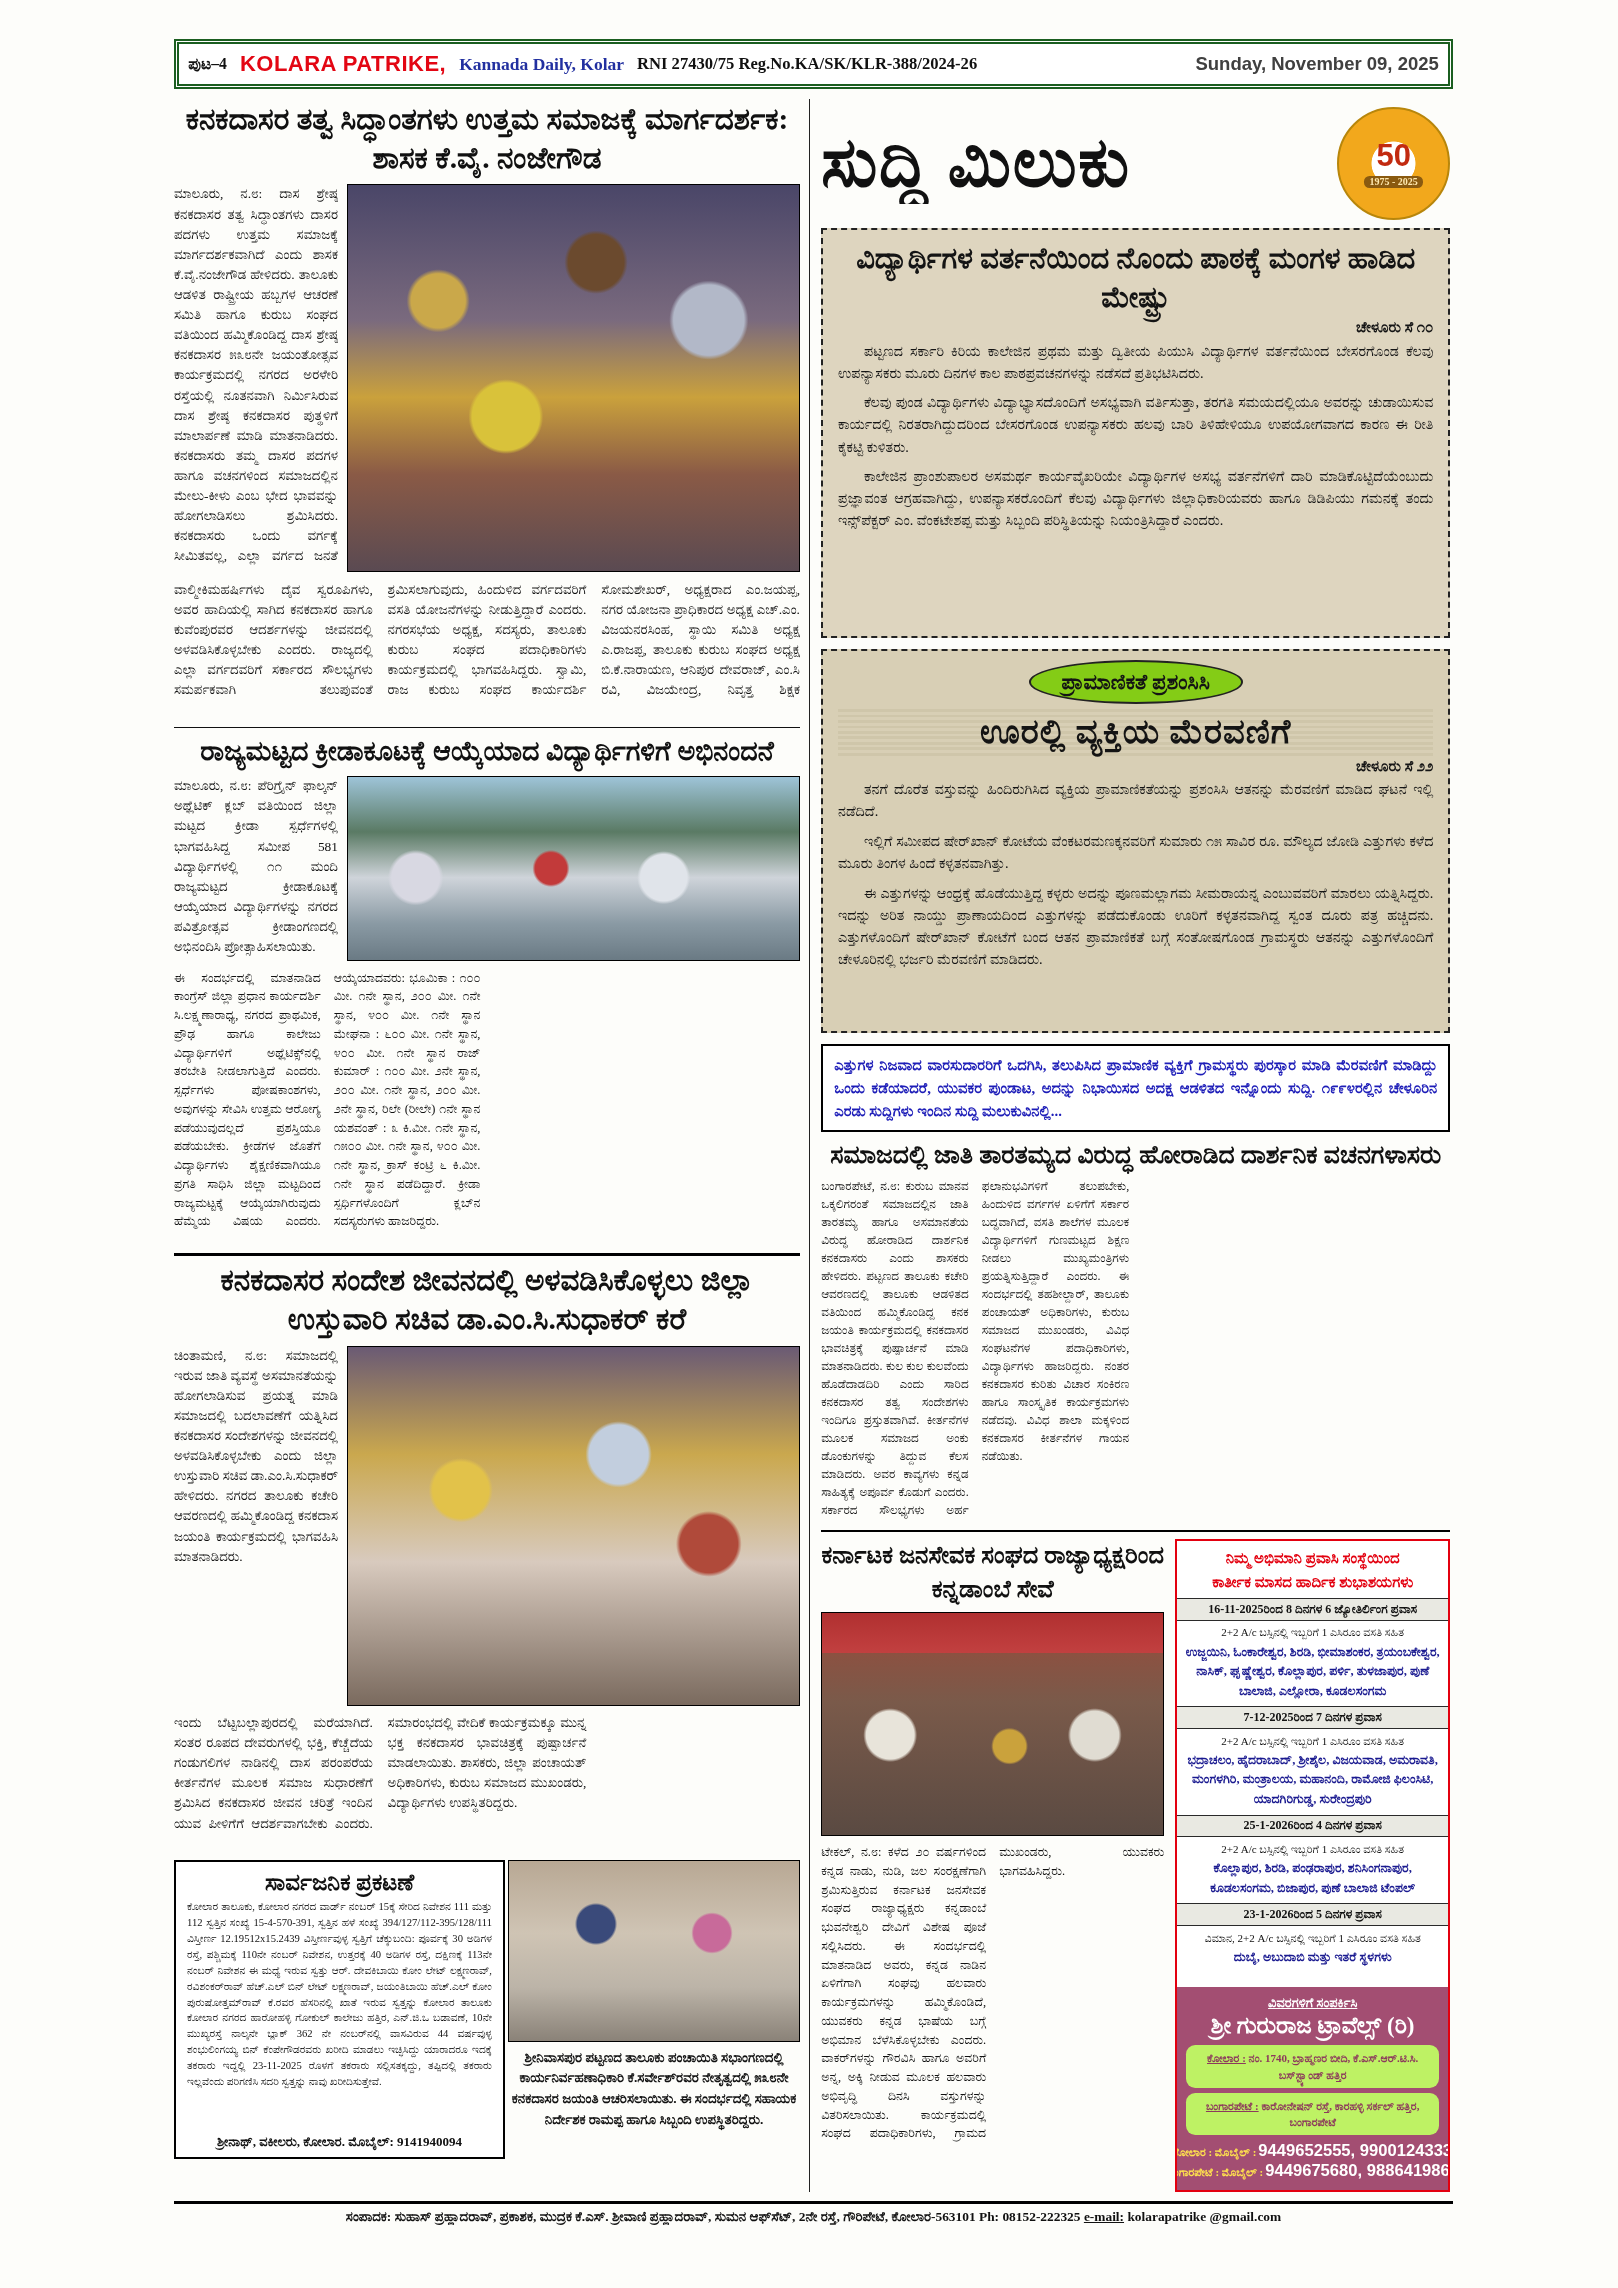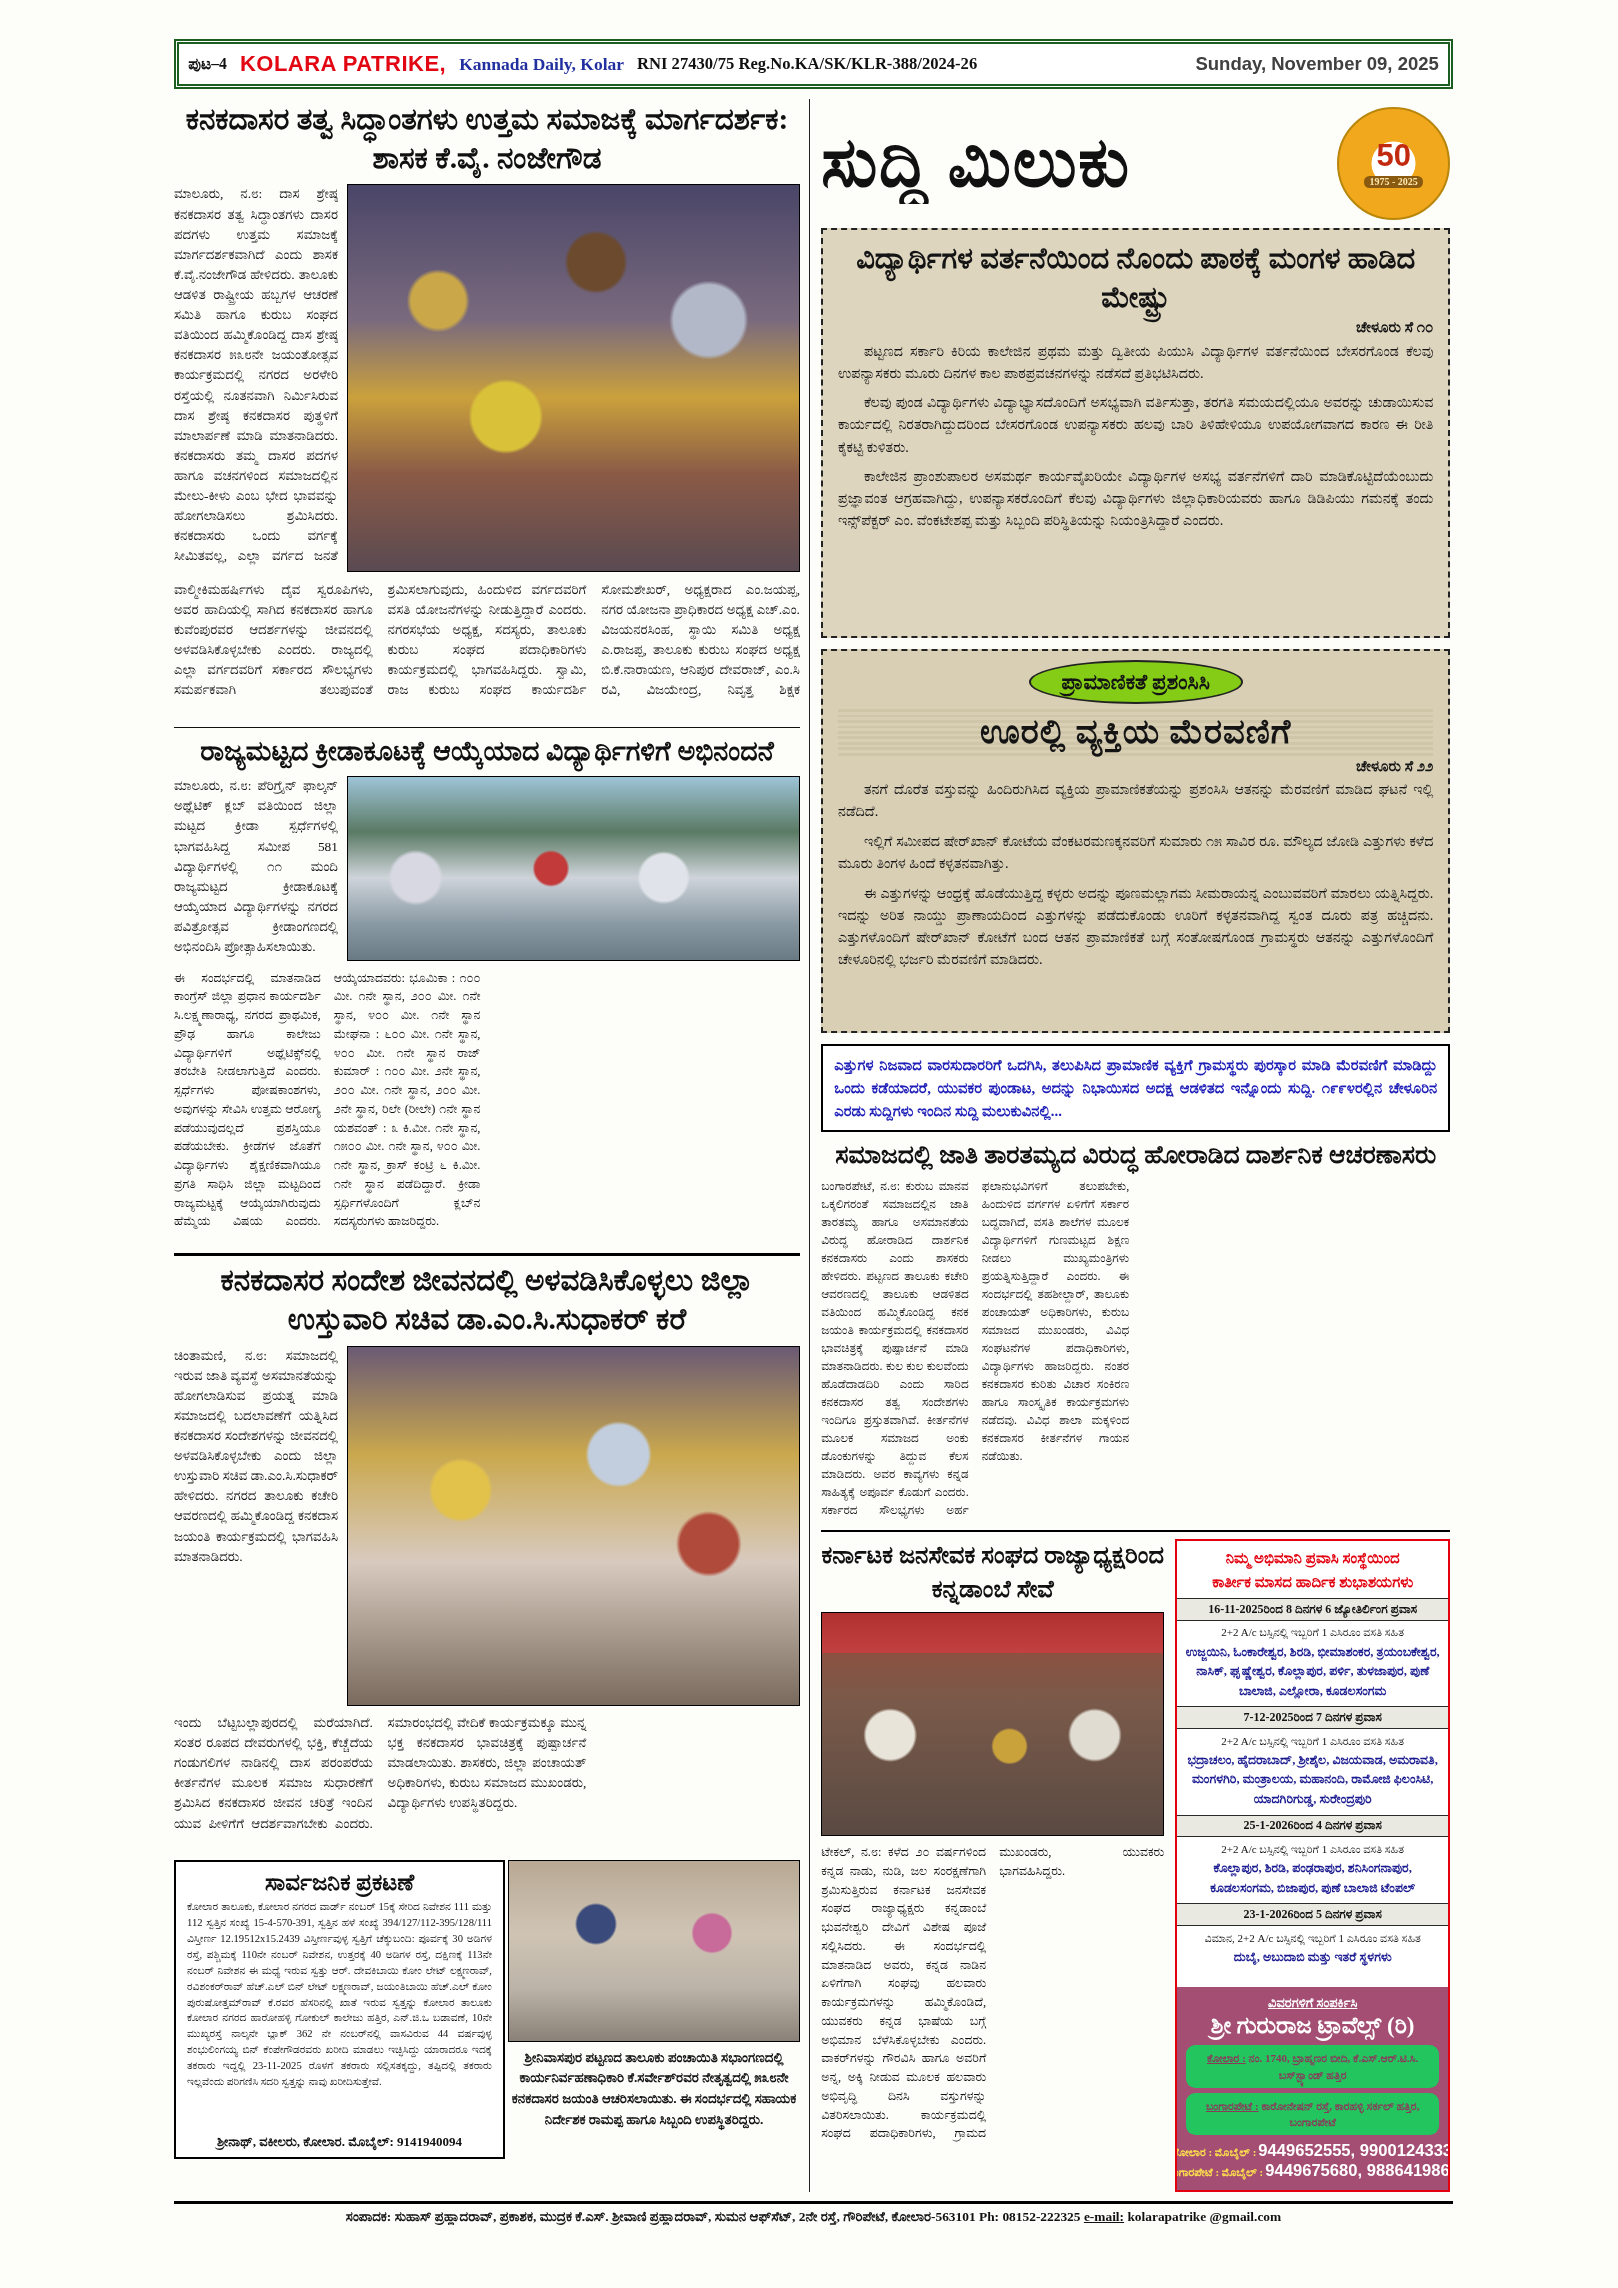--- a/index.html
+++ b/index.html
@@ -94,21 +94,21 @@
 
   
   .ad{border:2.8px solid #e3000f;flex:1;display:flex;flex-direction:column;background:#fff;overflow:hidden;}
   .ad-head{color:#e3000f;font-weight:800;font-size:15px;text-align:center;line-height:1.6;padding:4.6px 1.8px;}
   .tour-head{background:#e9e9e2;border-top:1.8px solid #2a2a2a;border-bottom:1.8px solid #2a2a2a;text-align:center;font-weight:bold;font-size:12px;padding:2.8px 1.8px;}
   .tour-body{font-size:11px;text-align:center;padding:3.7px 3.7px 5.5px 3.7px;line-height:1.5;}
   .tour-places{color:#1a1a90;font-weight:800;font-size:12.5px;line-height:1.55;display:block;margin-top:1.8px;}
   .ad-foot{background:#a34e72;color:#fff;text-align:center;padding:7.4px 7.4px 9.2px 7.4px;margin-top:auto;}
   .ad-contact{font-weight:bold;font-size:13px;text-decoration:underline;margin-bottom:1.8px;}
   .ad-agency{font-weight:800;font-size:23px;line-height:1.2;margin-bottom:5.5px;white-space:nowrap;}
-  .whitebox{background:#22c55e;color:#8c3a5c;border-radius:9.2px;font-weight:bold;font-size:11px;line-height:1.5;padding:4.6px 5.5px;margin:0 1.8px 5.5px 1.8px;}
+  .whitebox{background:#bef264;color:#8c3a5c;border-radius:9.2px;font-weight:bold;font-size:11px;line-height:1.5;padding:4.6px 5.5px;margin:0 1.8px 5.5px 1.8px;}
   .wb-label{text-decoration:underline;}
   .phone-line{display:flex;align-items:baseline;justify-content:center;gap:2px;}
   .plabel{color:#ffe34d;font-size:11px;font-weight:bold;white-space:nowrap;}
   .pnum{font-size:16.6px;font-weight:800;font-family:"Liberation Sans",sans-serif;white-space:nowrap;}
 
   .page-footer{border-top:3.2px solid #000;margin-top:9.2px;padding-top:4.6px;font-size:13.4px;font-weight:bold;text-align:center;white-space:nowrap;overflow:hidden;}
   .page-footer .mail-label{text-decoration:underline;}
 </style>
 </head>
 <body>
@@ -193,21 +193,21 @@
           <h3 class="clip2-h">ಊರಲ್ಲಿ ವ್ಯಕ್ತಿಯ ಮೆರವಣಿಗೆ</h3>
           <div class="clip-date">ಚೇಳೂರು ಸೆ ೨೨</div>
           <p>ತನಗೆ ದೊರೆತ ವಸ್ತುವನ್ನು ಹಿಂದಿರುಗಿಸಿದ ವ್ಯಕ್ತಿಯ ಪ್ರಾಮಾಣಿಕತೆಯನ್ನು ಪ್ರಶಂಸಿಸಿ ಆತನನ್ನು ಮೆರವಣಿಗೆ ಮಾಡಿದ ಘಟನೆ ಇಲ್ಲಿ ನಡೆದಿದೆ.</p>
           <p>ಇಲ್ಲಿಗೆ ಸಮೀಪದ ಷೇರ್‌ಖಾನ್ ಕೋಟೆಯ ವೆಂಕಟರಮಣಕ್ಕನವರಿಗೆ ಸುಮಾರು ೧೫ ಸಾವಿರ ರೂ. ಮೌಲ್ಯದ ಜೋಡಿ ಎತ್ತುಗಳು ಕಳೆದ ಮೂರು ತಿಂಗಳ ಹಿಂದೆ ಕಳ್ಳತನವಾಗಿತ್ತು.</p>
           <p>ಈ ಎತ್ತುಗಳನ್ನು ಆಂಧ್ರಕ್ಕೆ ಹೊಡೆಯುತ್ತಿದ್ದ ಕಳ್ಳರು ಅದನ್ನು ಪೂಣಮಲ್ಲಾಗಮ ಸೀಮರಾಯನ್ನ ಎಂಬುವವರಿಗೆ ಮಾರಲು ಯತ್ನಿಸಿದ್ದರು. ಇದನ್ನು ಅರಿತ ನಾಯ್ಡು ಪ್ರಾಣಾಯದಿಂದ ಎತ್ತುಗಳನ್ನು ಪಡೆದುಕೊಂಡು ಊರಿಗೆ ಕಳ್ಳತನವಾಗಿದ್ದ ಸ್ವಂತ ದೂರು ಪತ್ರ ಹಚ್ಚಿದನು. ಎತ್ತುಗಳೊಂದಿಗೆ ಷೇರ್‌ಖಾನ್ ಕೋಟೆಗೆ ಬಂದ ಆತನ ಪ್ರಾಮಾಣಿಕತೆ ಬಗ್ಗೆ ಸಂತೋಷಗೊಂಡ ಗ್ರಾಮಸ್ಥರು ಆತನನ್ನು ಎತ್ತುಗಳೊಂದಿಗೆ ಚೇಳೂರಿನಲ್ಲಿ ಭರ್ಜರಿ ಮೆರವಣಿಗೆ ಮಾಡಿದರು.</p>
         </div>
 
         <div class="bluebox">ಎತ್ತುಗಳ ನಿಜವಾದ ವಾರಸುದಾರರಿಗೆ ಒದಗಿಸಿ, ತಲುಪಿಸಿದ ಪ್ರಾಮಾಣಿಕ ವ್ಯಕ್ತಿಗೆ ಗ್ರಾಮಸ್ಥರು ಪುರಸ್ಕಾರ ಮಾಡಿ ಮೆರವಣಿಗೆ ಮಾಡಿದ್ದು ಒಂದು ಕಡೆಯಾದರೆ, ಯುವಕರ ಪುಂಡಾಟ, ಅದನ್ನು ನಿಭಾಯಿಸದ ಅದಕ್ಷ ಆಡಳಿತದ ಇನ್ನೊಂದು ಸುದ್ದಿ. ೧೯೯೪ರಲ್ಲಿನ ಚೇಳೂರಿನ ಎರಡು ಸುದ್ದಿಗಳು ಇಂದಿನ ಸುದ್ದಿ ಮಲುಕುವಿನಲ್ಲಿ...</div>
 
         <section>
-          <h2 class="samaj-h">ಸಮಾಜದಲ್ಲಿ ಜಾತಿ ತಾರತಮ್ಯದ ವಿರುದ್ಧ ಹೋರಾಡಿದ ದಾರ್ಶನಿಕ ಆಚರಣಾಸರು</h2>
+          <h2 class="samaj-h">ಸಮಾಜದಲ್ಲಿ ಜಾತಿ ತಾರತಮ್ಯದ ವಿರುದ್ಧ ಹೋರಾಡಿದ ದಾರ್ಶನಿಕ ವಚನಗಳಾಸರು</h2>
           <div class="body-cols cols4" style="height:343px;font-size:12px;">ಬಂಗಾರಪೇಟೆ, ನ.೮: ಕುರುಬ ಮಾನವ ಒಕ್ಕಲಿಗರಂತೆ ಸಮಾಜದಲ್ಲಿನ ಜಾತಿ ತಾರತಮ್ಯ ಹಾಗೂ ಅಸಮಾನತೆಯ ವಿರುದ್ಧ ಹೋರಾಡಿದ ದಾರ್ಶನಿಕ ಕನಕದಾಸರು ಎಂದು ಶಾಸಕರು ಹೇಳಿದರು. ಪಟ್ಟಣದ ತಾಲೂಕು ಕಚೇರಿ ಆವರಣದಲ್ಲಿ ತಾಲೂಕು ಆಡಳಿತದ ವತಿಯಿಂದ ಹಮ್ಮಿಕೊಂಡಿದ್ದ ಕನಕ ಜಯಂತಿ ಕಾರ್ಯಕ್ರಮದಲ್ಲಿ ಕನಕದಾಸರ ಭಾವಚಿತ್ರಕ್ಕೆ ಪುಷ್ಪಾರ್ಚನೆ ಮಾಡಿ ಮಾತನಾಡಿದರು. ಕುಲ ಕುಲ ಕುಲವೆಂದು ಹೊಡೆದಾಡದಿರಿ ಎಂದು ಸಾರಿದ ಕನಕದಾಸರ ತತ್ವ ಸಂದೇಶಗಳು ಇಂದಿಗೂ ಪ್ರಸ್ತುತವಾಗಿವೆ. ಕೀರ್ತನೆಗಳ ಮೂಲಕ ಸಮಾಜದ ಅಂಕು ಡೊಂಕುಗಳನ್ನು ತಿದ್ದುವ ಕೆಲಸ ಮಾಡಿದರು. ಅವರ ಕಾವ್ಯಗಳು ಕನ್ನಡ ಸಾಹಿತ್ಯಕ್ಕೆ ಅಪೂರ್ವ ಕೊಡುಗೆ ಎಂದರು. ಸರ್ಕಾರದ ಸೌಲಭ್ಯಗಳು ಅರ್ಹ ಫಲಾನುಭವಿಗಳಿಗೆ ತಲುಪಬೇಕು, ಹಿಂದುಳಿದ ವರ್ಗಗಳ ಏಳಿಗೆಗೆ ಸರ್ಕಾರ ಬದ್ಧವಾಗಿದೆ, ವಸತಿ ಶಾಲೆಗಳ ಮೂಲಕ ವಿದ್ಯಾರ್ಥಿಗಳಿಗೆ ಗುಣಮಟ್ಟದ ಶಿಕ್ಷಣ ನೀಡಲು ಮುಖ್ಯಮಂತ್ರಿಗಳು ಪ್ರಯತ್ನಿಸುತ್ತಿದ್ದಾರೆ ಎಂದರು. ಈ ಸಂದರ್ಭದಲ್ಲಿ ತಹಶೀಲ್ದಾರ್, ತಾಲೂಕು ಪಂಚಾಯತ್ ಅಧಿಕಾರಿಗಳು, ಕುರುಬ ಸಮಾಜದ ಮುಖಂಡರು, ವಿವಿಧ ಸಂಘಟನೆಗಳ ಪದಾಧಿಕಾರಿಗಳು, ವಿದ್ಯಾರ್ಥಿಗಳು ಹಾಜರಿದ್ದರು. ನಂತರ ಕನಕದಾಸರ ಕುರಿತು ವಿಚಾರ ಸಂಕಿರಣ ಹಾಗೂ ಸಾಂಸ್ಕೃತಿಕ ಕಾರ್ಯಕ್ರಮಗಳು ನಡೆದವು. ವಿವಿಧ ಶಾಲಾ ಮಕ್ಕಳಿಂದ ಕನಕದಾಸರ ಕೀರ್ತನೆಗಳ ಗಾಯನ ನಡೆಯಿತು.</div>
         </section>
 
         <div class="rb-row" style="height:653px;">
           <div class="jans">
             <h3 class="jans-h">ಕರ್ನಾಟಕ ಜನಸೇವಕ ಸಂಘದ ರಾಜ್ಯಾಧ್ಯಕ್ಷರಿಂದ ಕನ್ನಡಾಂಬೆ ಸೇವೆ</h3>
             <div class="photo ph5 jans-photo"></div>
             <div class="body-cols cols2 jans-body" style="font-size:12.5px;">ಟೇಕಲ್, ನ.೮: ಕಳೆದ ೨೦ ವರ್ಷಗಳಿಂದ ಕನ್ನಡ ನಾಡು, ನುಡಿ, ಜಲ ಸಂರಕ್ಷಣೆಗಾಗಿ ಶ್ರಮಿಸುತ್ತಿರುವ ಕರ್ನಾಟಕ ಜನಸೇವಕ ಸಂಘದ ರಾಜ್ಯಾಧ್ಯಕ್ಷರು ಕನ್ನಡಾಂಬೆ ಭುವನೇಶ್ವರಿ ದೇವಿಗೆ ವಿಶೇಷ ಪೂಜೆ ಸಲ್ಲಿಸಿದರು. ಈ ಸಂದರ್ಭದಲ್ಲಿ ಮಾತನಾಡಿದ ಅವರು, ಕನ್ನಡ ನಾಡಿನ ಏಳಿಗೆಗಾಗಿ ಸಂಘವು ಹಲವಾರು ಕಾರ್ಯಕ್ರಮಗಳನ್ನು ಹಮ್ಮಿಕೊಂಡಿದೆ, ಯುವಕರು ಕನ್ನಡ ಭಾಷೆಯ ಬಗ್ಗೆ ಅಭಿಮಾನ ಬೆಳೆಸಿಕೊಳ್ಳಬೇಕು ಎಂದರು. ವಾಕರ್‌ಗಳನ್ನು ಗೌರವಿಸಿ ಹಾಗೂ ಅವರಿಗೆ ಅನ್ನ, ಅಕ್ಕಿ ನೀಡುವ ಮೂಲಕ ಹಲವಾರು ಅಭಿವೃದ್ಧಿ ದಿನಸಿ ವಸ್ತುಗಳನ್ನು ವಿತರಿಸಲಾಯಿತು. ಕಾರ್ಯಕ್ರಮದಲ್ಲಿ ಸಂಘದ ಪದಾಧಿಕಾರಿಗಳು, ಗ್ರಾಮದ ಮುಖಂಡರು, ಯುವಕರು ಭಾಗವಹಿಸಿದ್ದರು.</div>
           </div>
 

